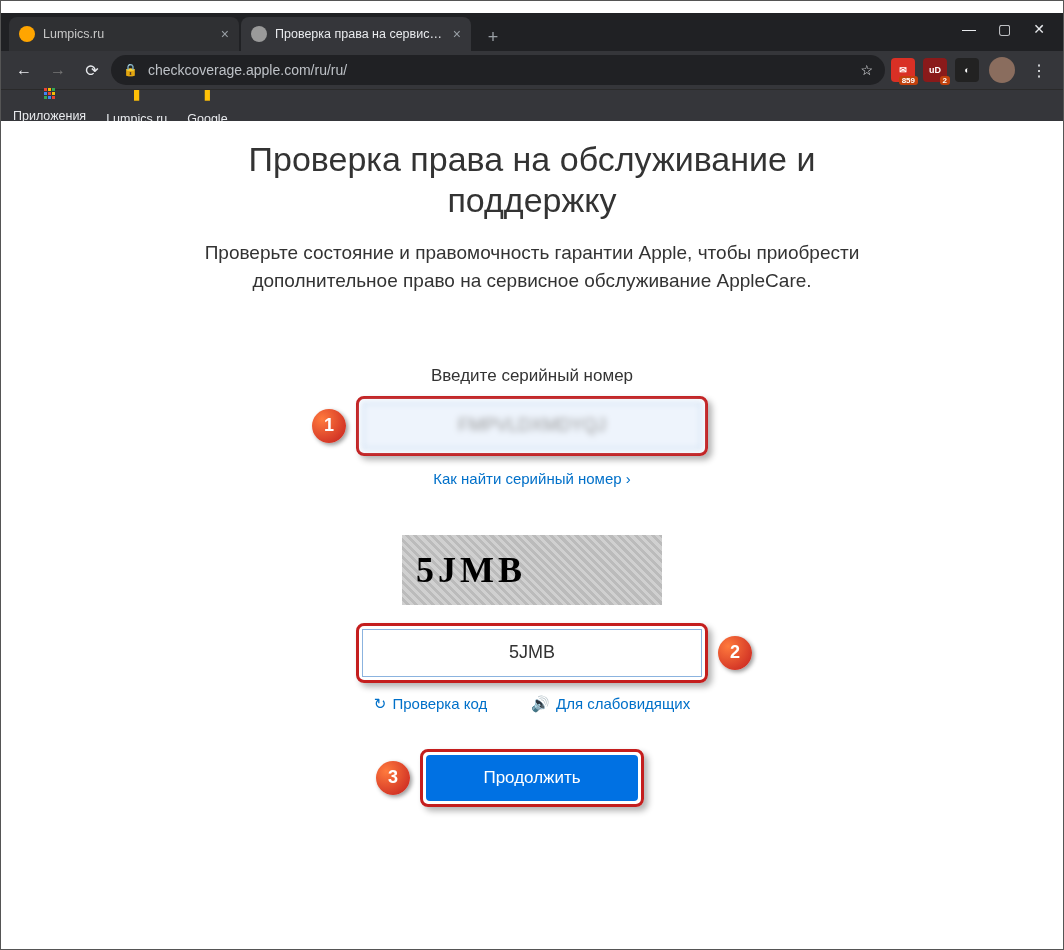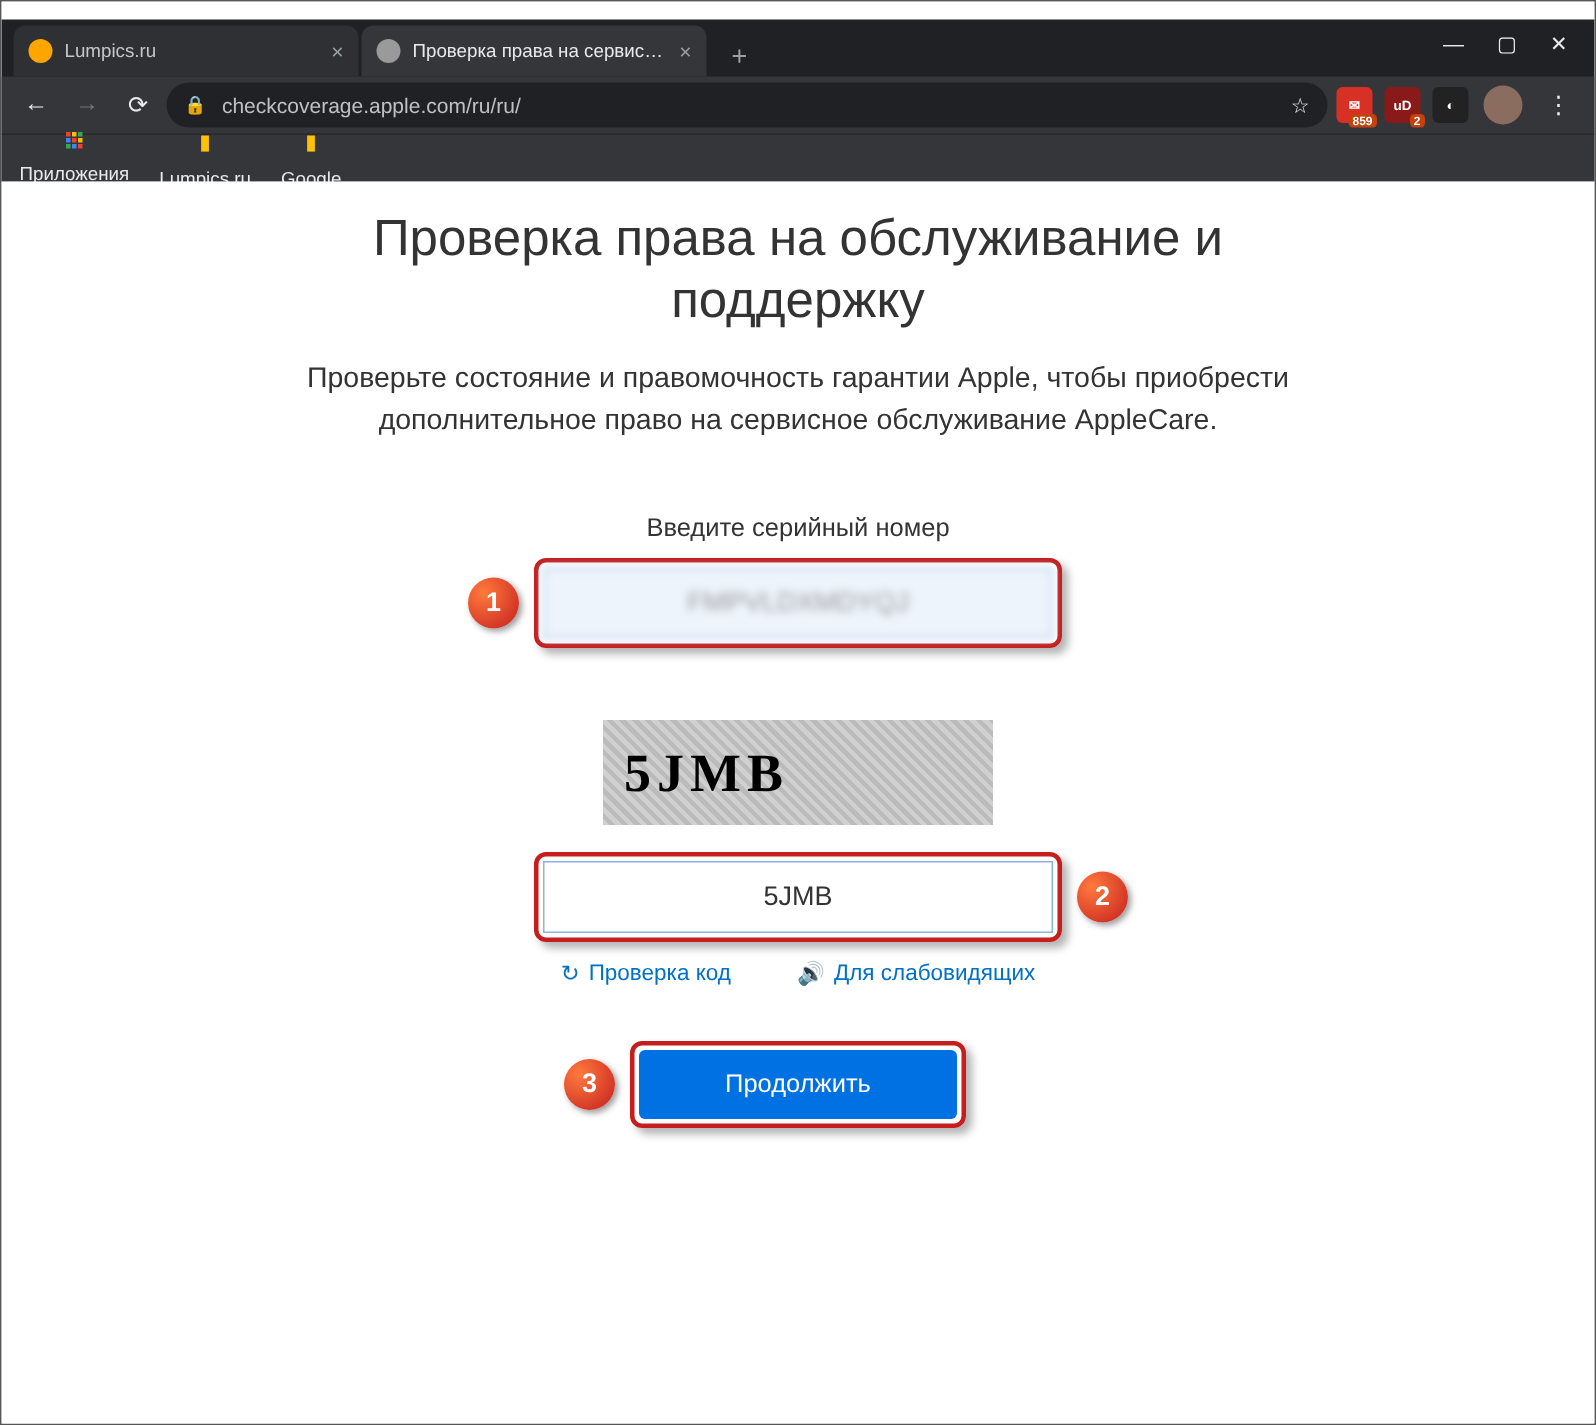--- a/index.html
+++ b/index.html
@@ -217,21 +217,21 @@
   font-size: 34px;
   font-weight: 400;
   color: #333;
   margin: 8px 0 18px;
   line-height: 1.2;
 }
 .page .subtitle {
   font-size: 19px;
   color: #333;
   line-height: 1.5;
-  margin-bottom: 46px;
+  margin-bottom: 70px;
 }
 .field-label {
   font-size: 17px;
   color: #333;
   margin-bottom: 10px;
 }
 .input-wrap {
   position: relative;
   display: inline-block;
 }
@@ -405,20 +405,23 @@
   <div class="page">
     <h1>Проверка права на обслуживание и поддержку</h1>
     <p class="subtitle">Проверьте состояние и правомочность гарантии Apple, чтобы приобрести дополнительное право на сервисное обслуживание AppleCare.</p>
 
     <div class="field-label">Введите серийный номер</div>
     <div class="input-wrap">
       <span class="marker left">1</span>
       <div class="red-box">
         <input class="serial blurred" value="FMPVLDXMDYQJ" style="">
       </div>
+    </div>
+    <div class="link-row">
+      <a class="link">Как найти серийный номер ›</a>
     </div>
 
     <div class="captcha-group">
       <div class="captcha-img">5JMB</div>
       <div class="input-wrap">
         <div class="red-box">
           <input class="code" value="5JMB" style="">
         </div>
         <span class="marker right">2</span>
       </div>

